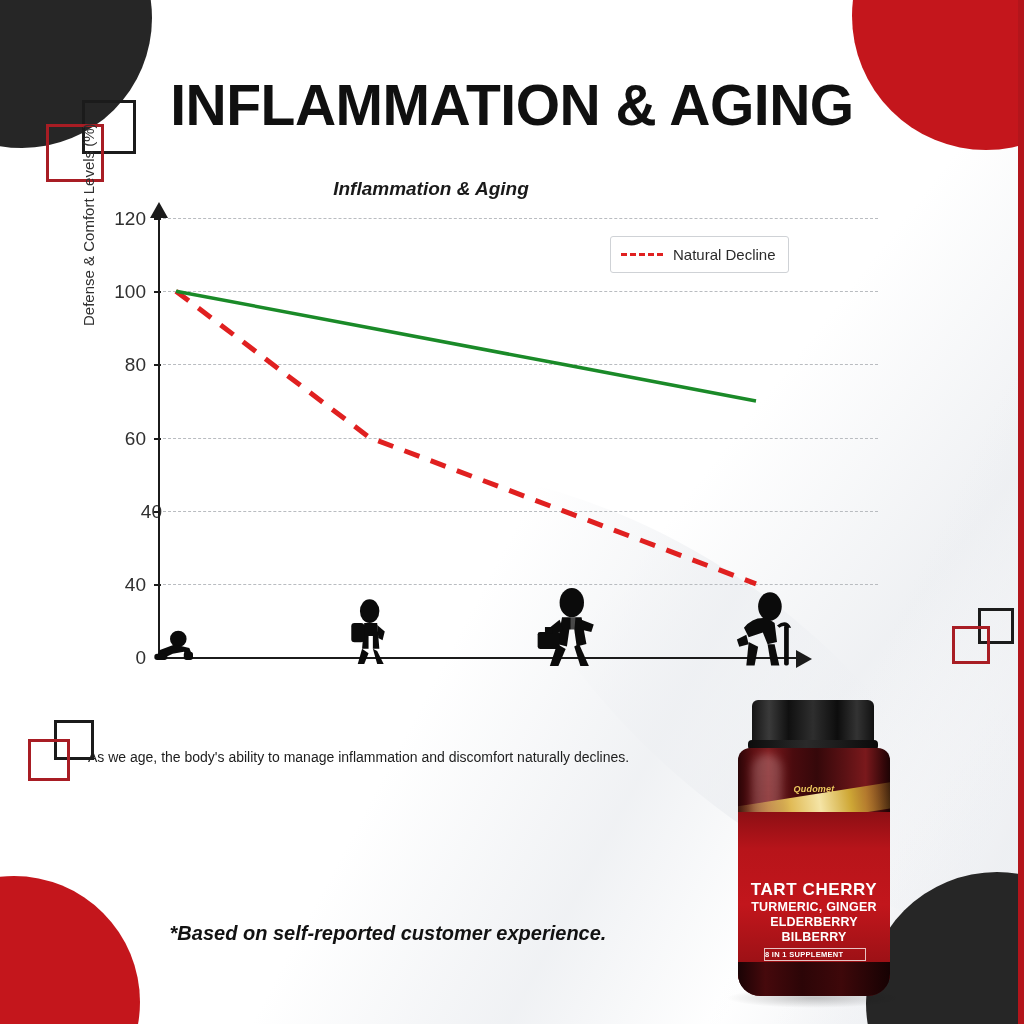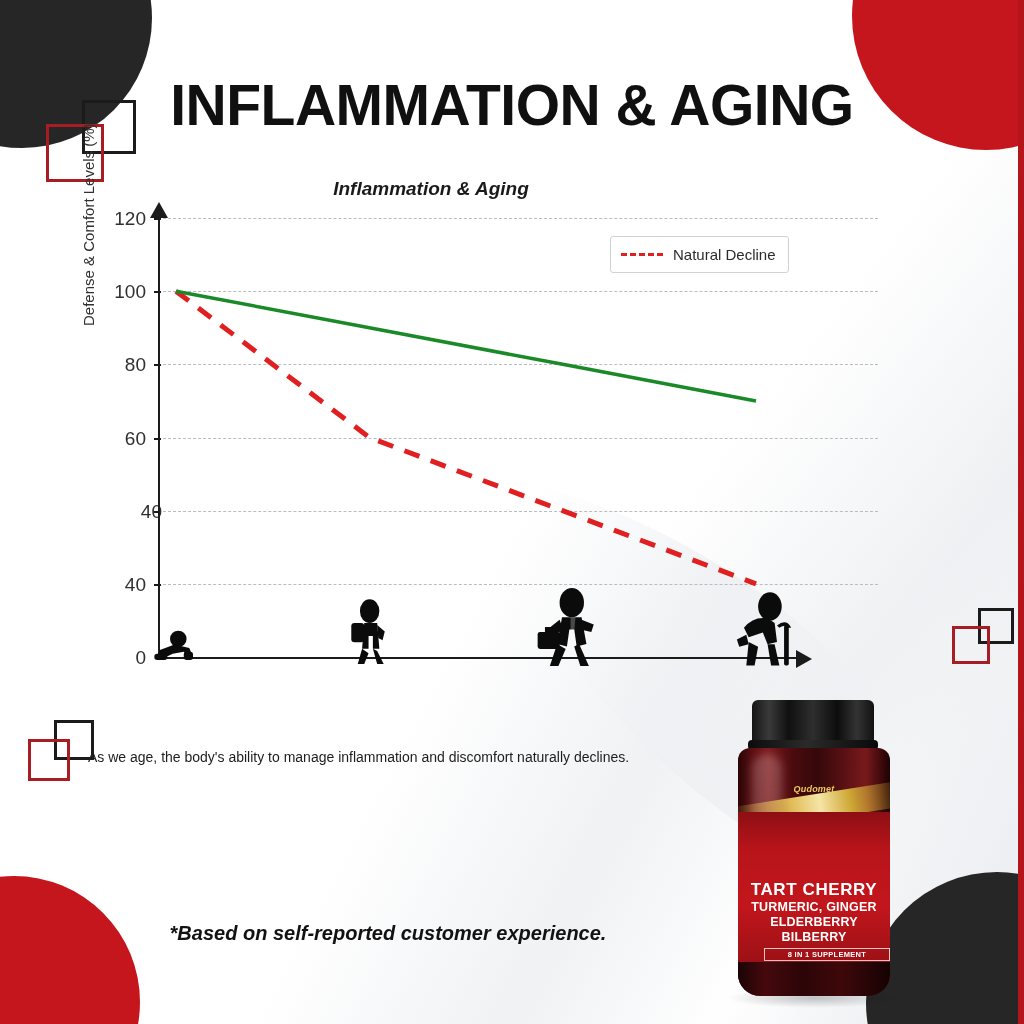--- a/index.html
+++ b/index.html
@@ -111,22 +111,22 @@
   .b-brand{position:absolute;left:0;top:36px;width:152px;text-align:center;
      font-size:9px;font-style:italic;font-weight:bold;color:#ecc95f;letter-spacing:.2px;}
   .b-t1{position:absolute;left:0;top:68px;width:152px;text-align:center;font-size:17px;
      font-weight:bold;color:#fff;letter-spacing:.6px;}
   .b-t2{position:absolute;left:0;top:88px;width:152px;text-align:center;font-size:12.5px;
      font-weight:bold;color:#fff;letter-spacing:.2px;}
   .b-t3{position:absolute;left:0;top:103px;width:152px;text-align:center;font-size:12.5px;
      font-weight:bold;color:#fff;letter-spacing:.2px;}
   .b-t4{position:absolute;left:0;top:118px;width:152px;text-align:center;font-size:12.5px;
      font-weight:bold;color:#fff;letter-spacing:.2px;}
-  .b-sup{position:absolute;left:26px;top:136px;width:100px;text-align:center;font-size:7.5px;
-     font-weight:bold;color:#fff;border:1px solid rgba(255,255,255,.75);padding:1px 12px;letter-spacing:.3px;}
+  .b-sup{position:absolute;left:26px;top:136px;width:100px;text-align:left;font-size:7.5px;
+     font-weight:bold;color:#fff;border:1px solid rgba(255,255,255,.75);padding:1px 0;letter-spacing:.3px;}
   .b-claim{position:absolute;left:0;top:150px;width:152px;text-align:center;font-size:6.2px;
      font-weight:bold;color:#fff;line-height:1.5;}
   .b-tiles{position:absolute;left:20px;top:170px;width:112px;}
   .b-trow{display:flex;gap:2px;margin-bottom:2px;}
   .b-tile{width:26px;height:18px;border-radius:2px;display:flex;align-items:center;
      justify-content:center;flex-direction:column;}
   .b-tile .sym{font-size:10px;font-weight:bold;color:#fff;line-height:1;}
   .b-tile .nm{font-size:3.2px;color:rgba(255,255,255,.9);line-height:1;}
   .b-bottom{position:absolute;left:22px;top:262px;width:152px;height:34px;border-radius:0 0 22px 22px;
      background:linear-gradient(90deg,#1a0305,#46090c 18%,#2c0507 42%,#3e080a 68%,#160203);}

